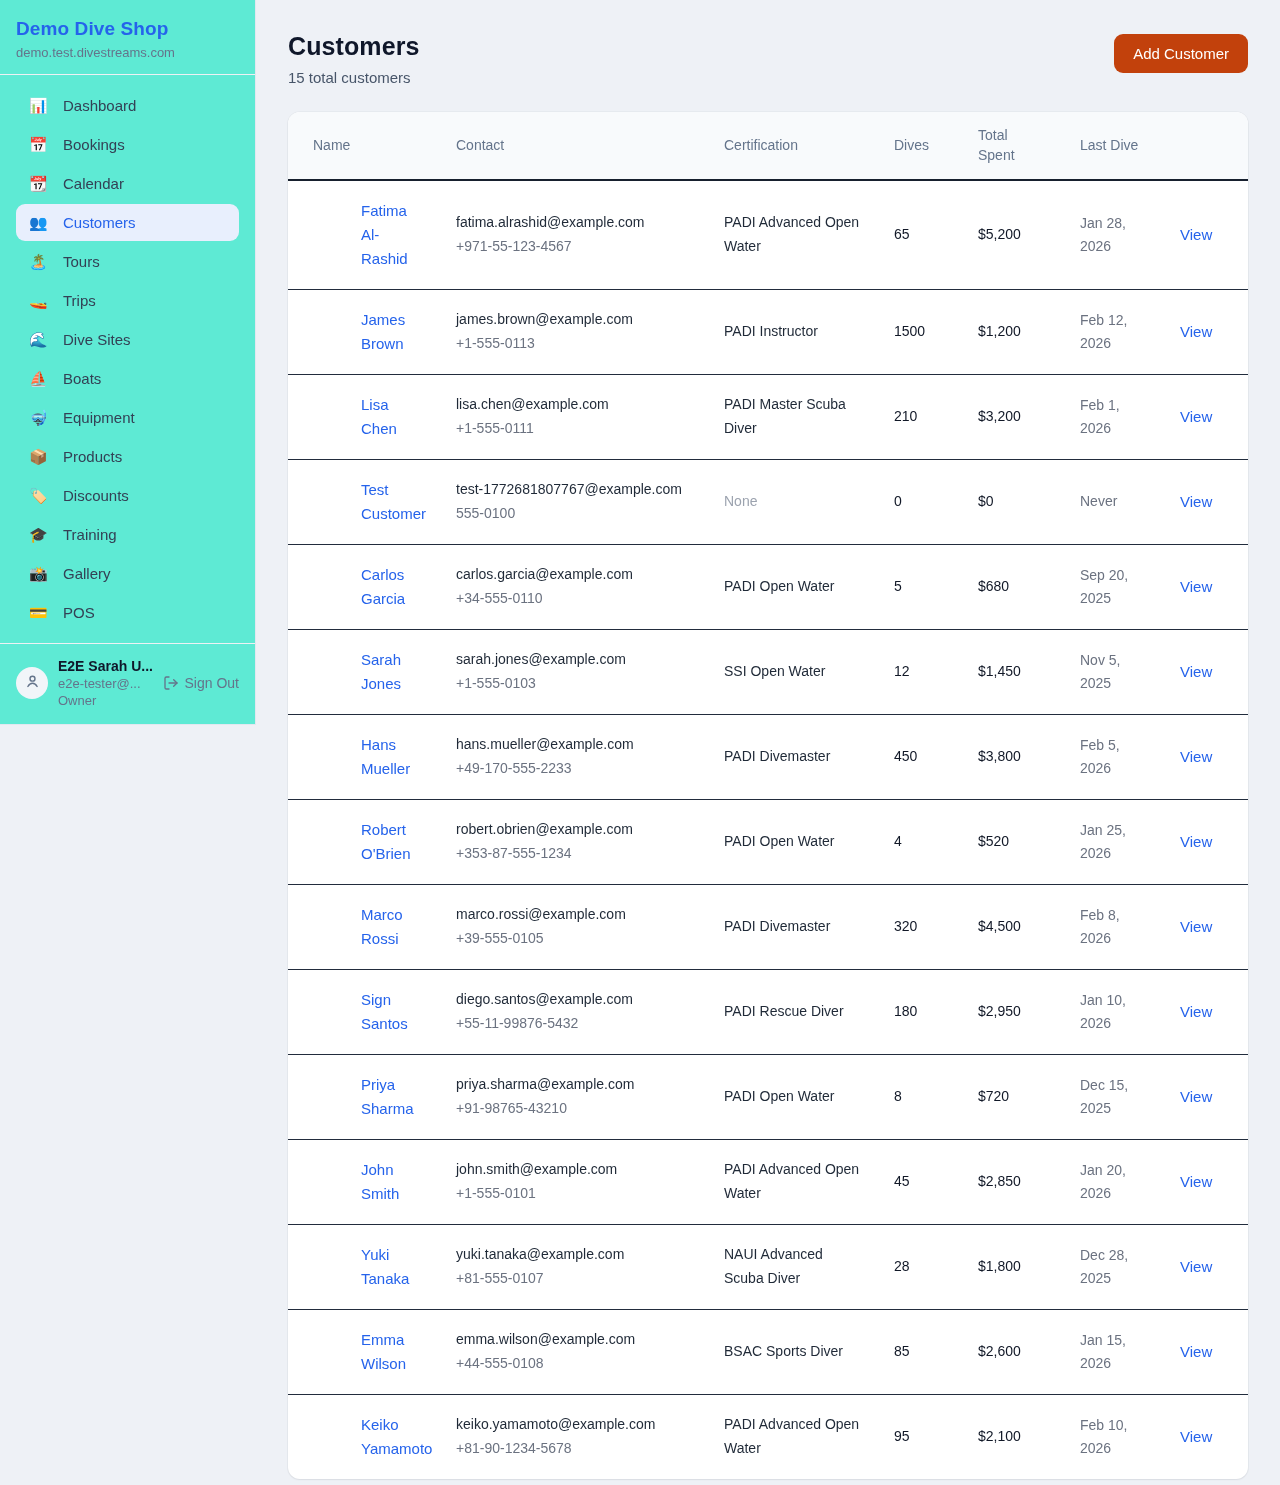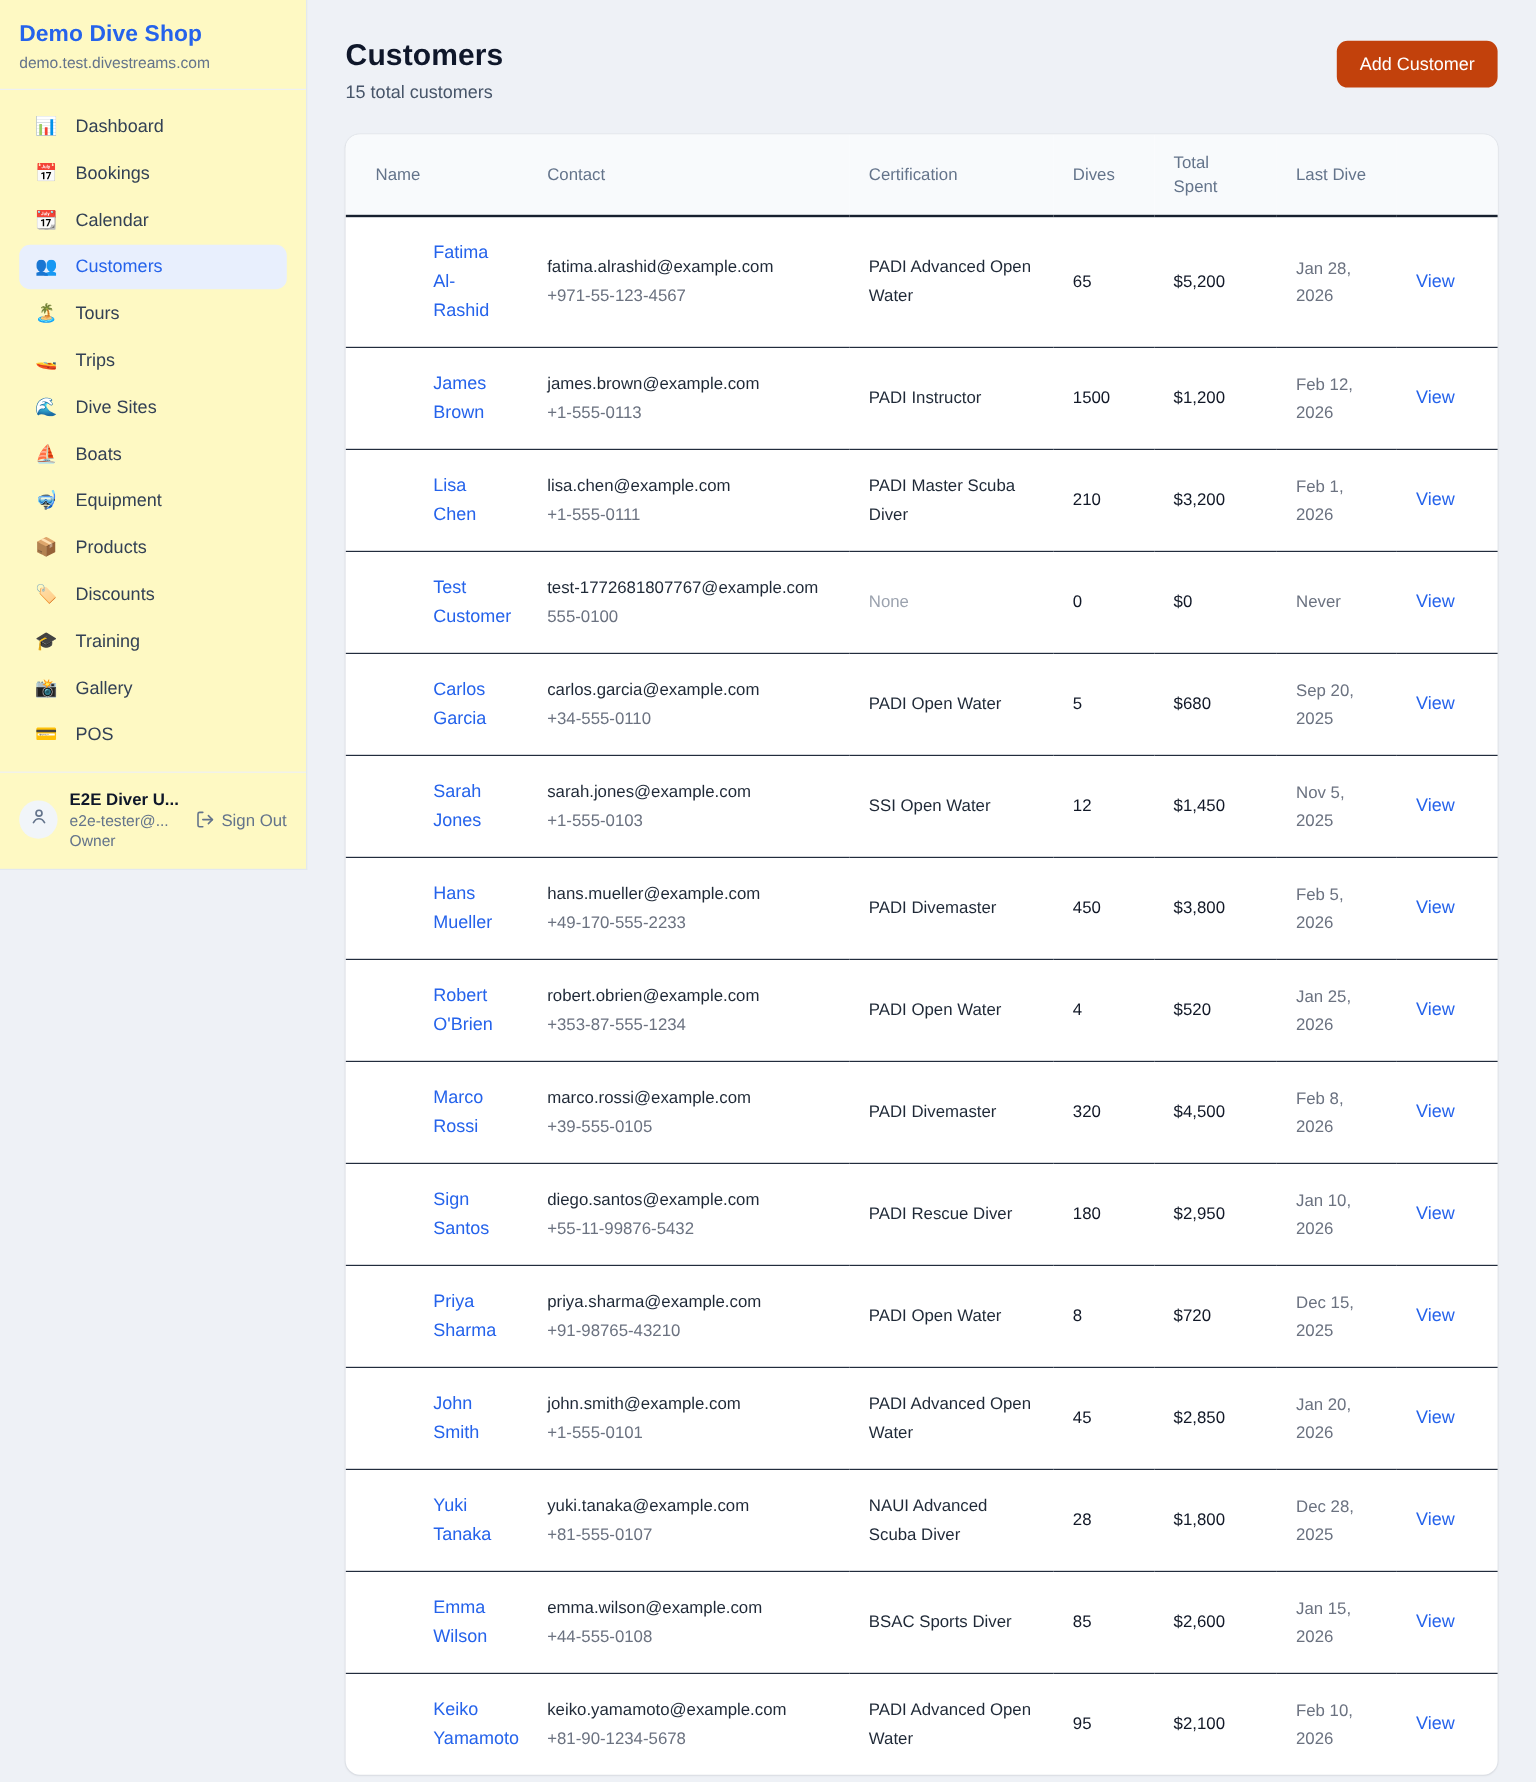--- a/index.html
+++ b/index.html
@@ -9,21 +9,21 @@
     background:#eef1f6;
     min-height:1485px;
     position:relative;
     color:#0f172a;
   }
   .app { display:flex; align-items:flex-start; }
 
   
   .sidebar {
     width:256px; flex:0 0 256px;
-    background:#fef9c3;
+    background:#5eead4;
     border-right:1px solid #e2e8f0;
     border-bottom:1px solid #e2e8f0;
   }
   .sidebar-header { padding:18px 16px 14px 16px; border-bottom:1px solid #eef1f4; }
   .shop-title { color:#2563eb; font-size:19px; font-weight:700; letter-spacing:.1px; }
   .shop-domain { color:#64748b; font-size:13px; margin-top:5px; }
   .sidebar-nav { padding:10px 16px; }
   .nav-item {
     display:flex; align-items:center; gap:13px;
     padding:10px 12px; margin:2px 0;
@@ -184,21 +184,21 @@
     <div class="sidebar-footer">
       <div class="avatar">
         <span>
           <svg width="17" height="17" viewBox="0 0 24 24" fill="none" stroke="#64748b" stroke-width="2" stroke-linecap="round">
             <circle cx="12" cy="8" r="3.5"></circle>
             <path d="M5.5 19c1.6-3 4-4.5 6.5-4.5s4.9 1.5 6.5 4.5"></path>
           </svg>
         </span>
       </div>
       <div class="user-block">
-        <div class="user-name">E2E Diver U...</div>
+        <div class="user-name">E2E Sarah U...</div>
         <div class="user-email">e2e-tester@...</div>
         <div class="user-role">Owner</div>
       </div>
       <button class="signout">
         <span style="display:flex;">
           <svg width="16" height="16" viewBox="0 0 24 24" fill="none" stroke="#64748b" stroke-width="2" stroke-linecap="round" stroke-linejoin="round">
             <path d="M9 21H5a2 2 0 0 1-2-2V5a2 2 0 0 1 2-2h4"></path>
             <polyline points="16 17 21 12 16 7"></polyline>
             <line x1="21" y1="12" x2="9" y2="12"></line>
           </svg>

